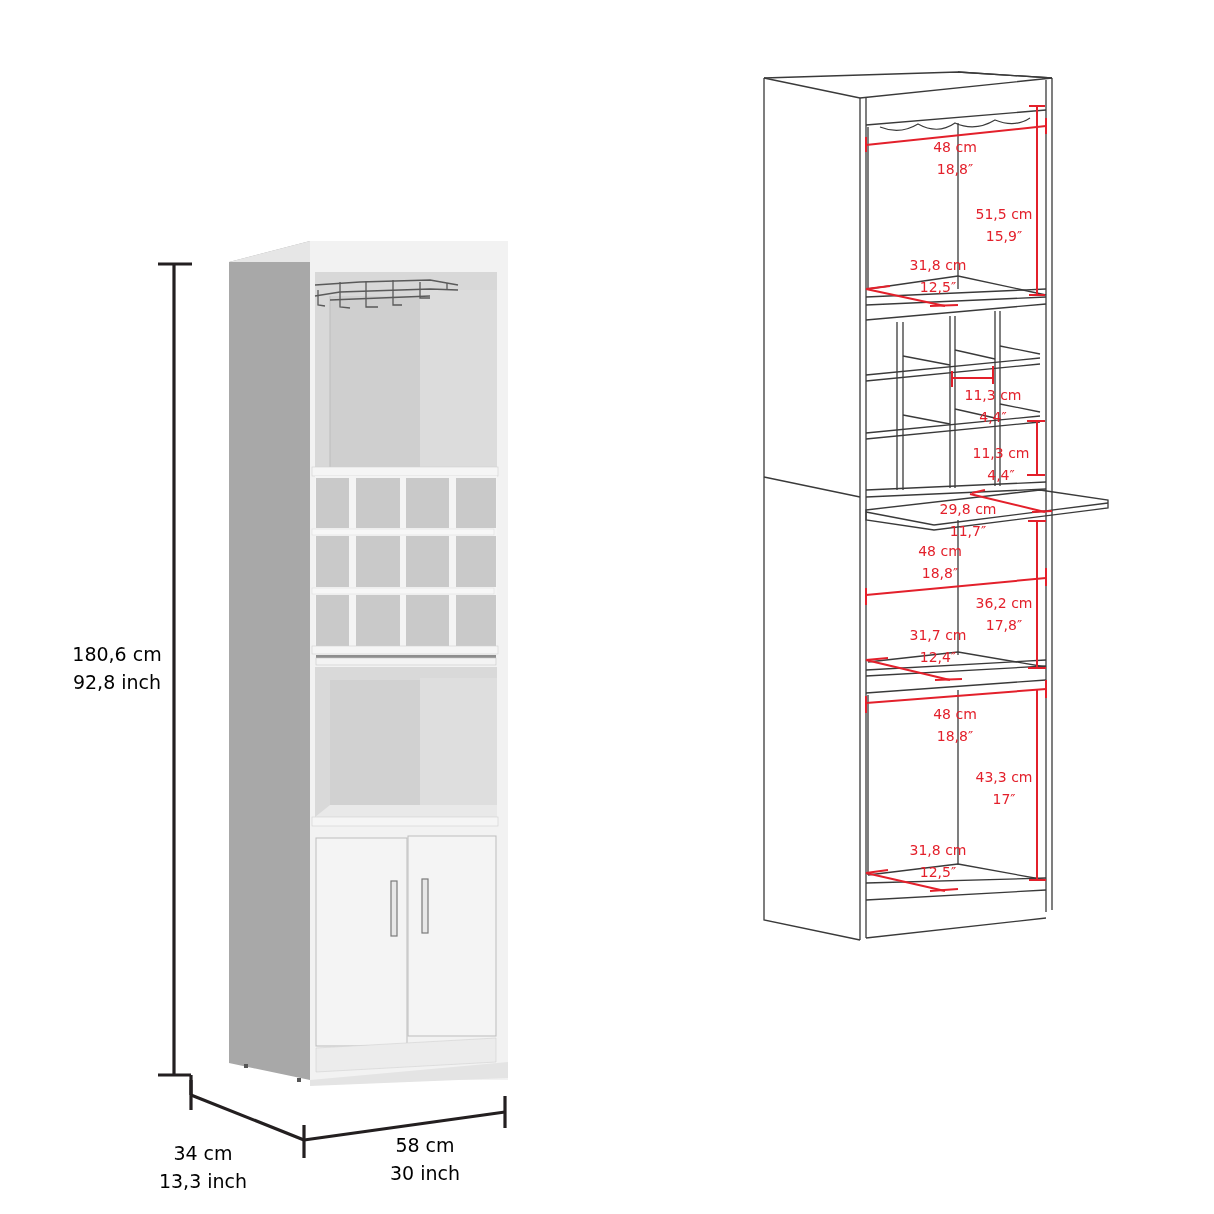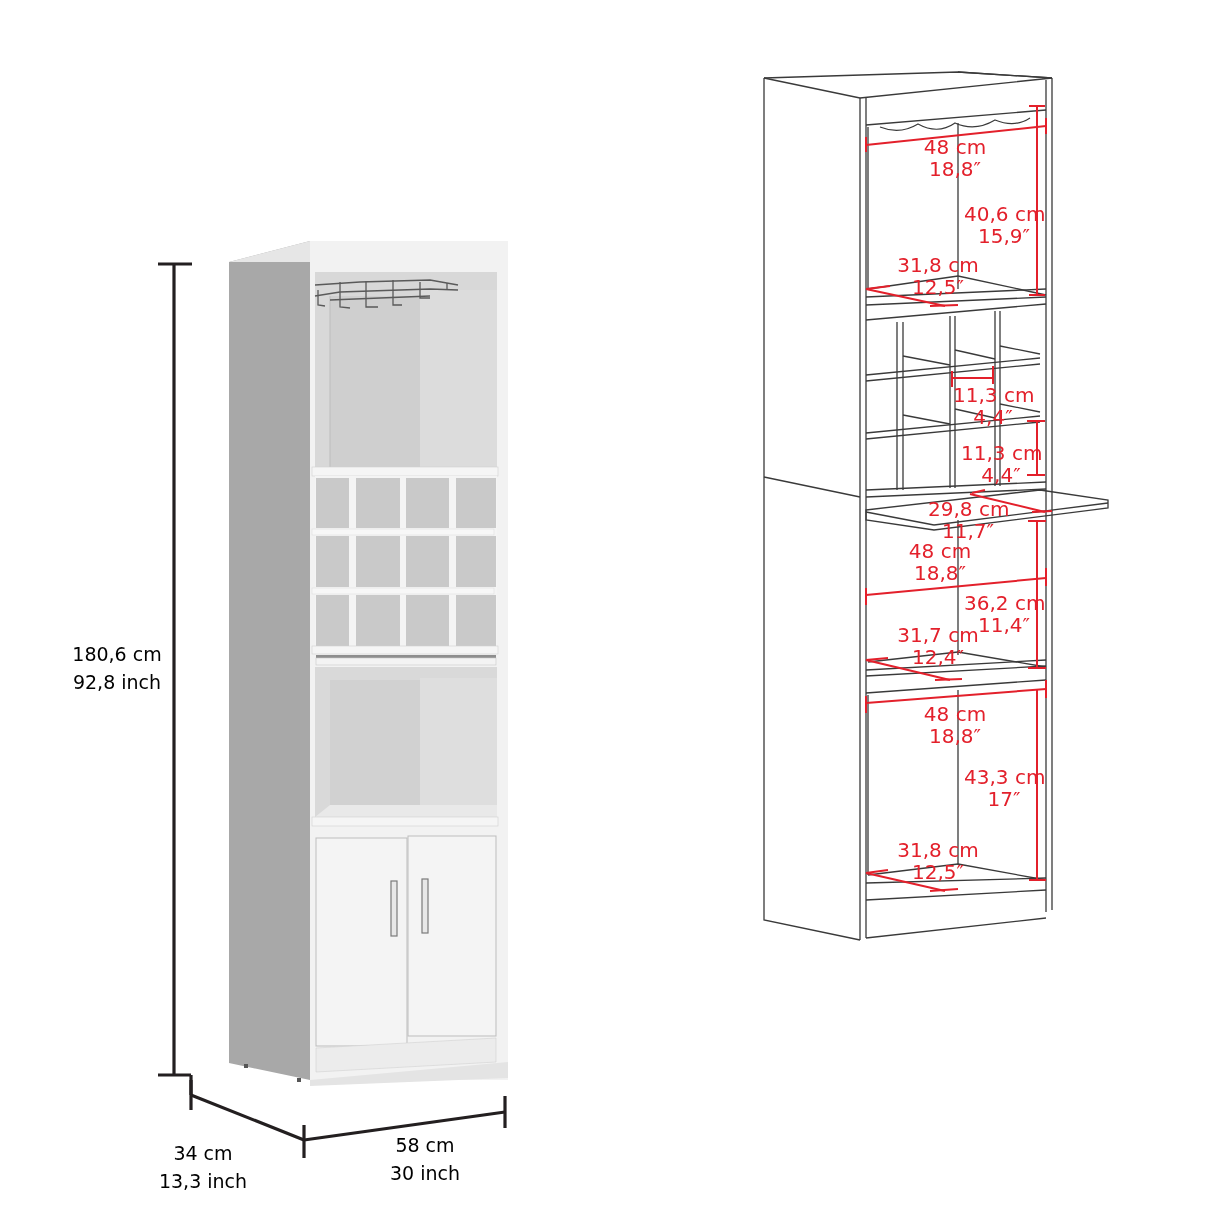--- a/index.html
+++ b/index.html
@@ -1,21 +1,21 @@
 <!DOCTYPE html>
 <html><head>
 <meta charset="utf-8">
 <style>
   html, body { margin: 0; padding: 0; background: #ffffff; }
   body { width: 1214px; height: 1214px; position: relative; overflow: hidden;
          font-family: "DejaVu Sans", "Liberation Sans", sans-serif; }
   .stage { position: absolute; left: 0; top: 0; width: 1214px; height: 1214px; }
   svg { position: absolute; left: 0; top: 0; }
   .lbl { position: absolute; font-size: 19px; color: #000000; text-align: center; line-height: 28px; white-space: nowrap; }
-  .rlbl { position: absolute; font-size: 20px; color: #e3202b; text-align: center; line-height: 22px; white-space: nowrap; }
+  .rlbl { position: absolute; font-size: 14px; color: #e3202b; text-align: center; line-height: 22px; white-space: nowrap; }
 </style>
 </head>
 <body>
 
 <div class="stage">
 
   <svg width="1214" height="1214">
 
     <polygon points="229,262 310,241 310,1080 229,1063" fill="#a8a8a8"></polygon>
 
@@ -222,21 +222,21 @@
   <div class="lbl" style="left:370px; top:1131px; width:110px;">
     <div>58 cm</div>
     <div>30 inch</div>
   </div>
 
   <div class="rlbl" style="left:915px; top:136px; width:80px;">
     <div>48 cm</div>
     <div>18,8″</div>
   </div>
   <div class="rlbl" style="left:964px; top:203px; width:80px;">
-    <div>40,6 cm</div>
+    <div>51,5 cm</div>
     <div>15,9″</div>
   </div>
   <div class="rlbl" style="left:893px; top:254px; width:90px;">
     <div>31,8 cm</div>
     <div>12,5″</div>
   </div>
 
   <div class="rlbl" style="left:953px; top:384px; width:80px;">
     <div>11,3 cm</div>
     <div>4,4″</div>
@@ -250,21 +250,21 @@
     <div>29,8 cm</div>
     <div>11,7″</div>
   </div>
 
   <div class="rlbl" style="left:900px; top:540px; width:80px;">
     <div>48 cm</div>
     <div>18,8″</div>
   </div>
   <div class="rlbl" style="left:964px; top:592px; width:80px;">
     <div>36,2 cm</div>
-    <div>11,4″</div>
+    <div>17,8″</div>
   </div>
   <div class="rlbl" style="left:893px; top:624px; width:90px;">
     <div>31,7 cm</div>
     <div>12,4″</div>
   </div>
 
   <div class="rlbl" style="left:915px; top:703px; width:80px;">
     <div>48 cm</div>
     <div>18,8″</div>
   </div>

